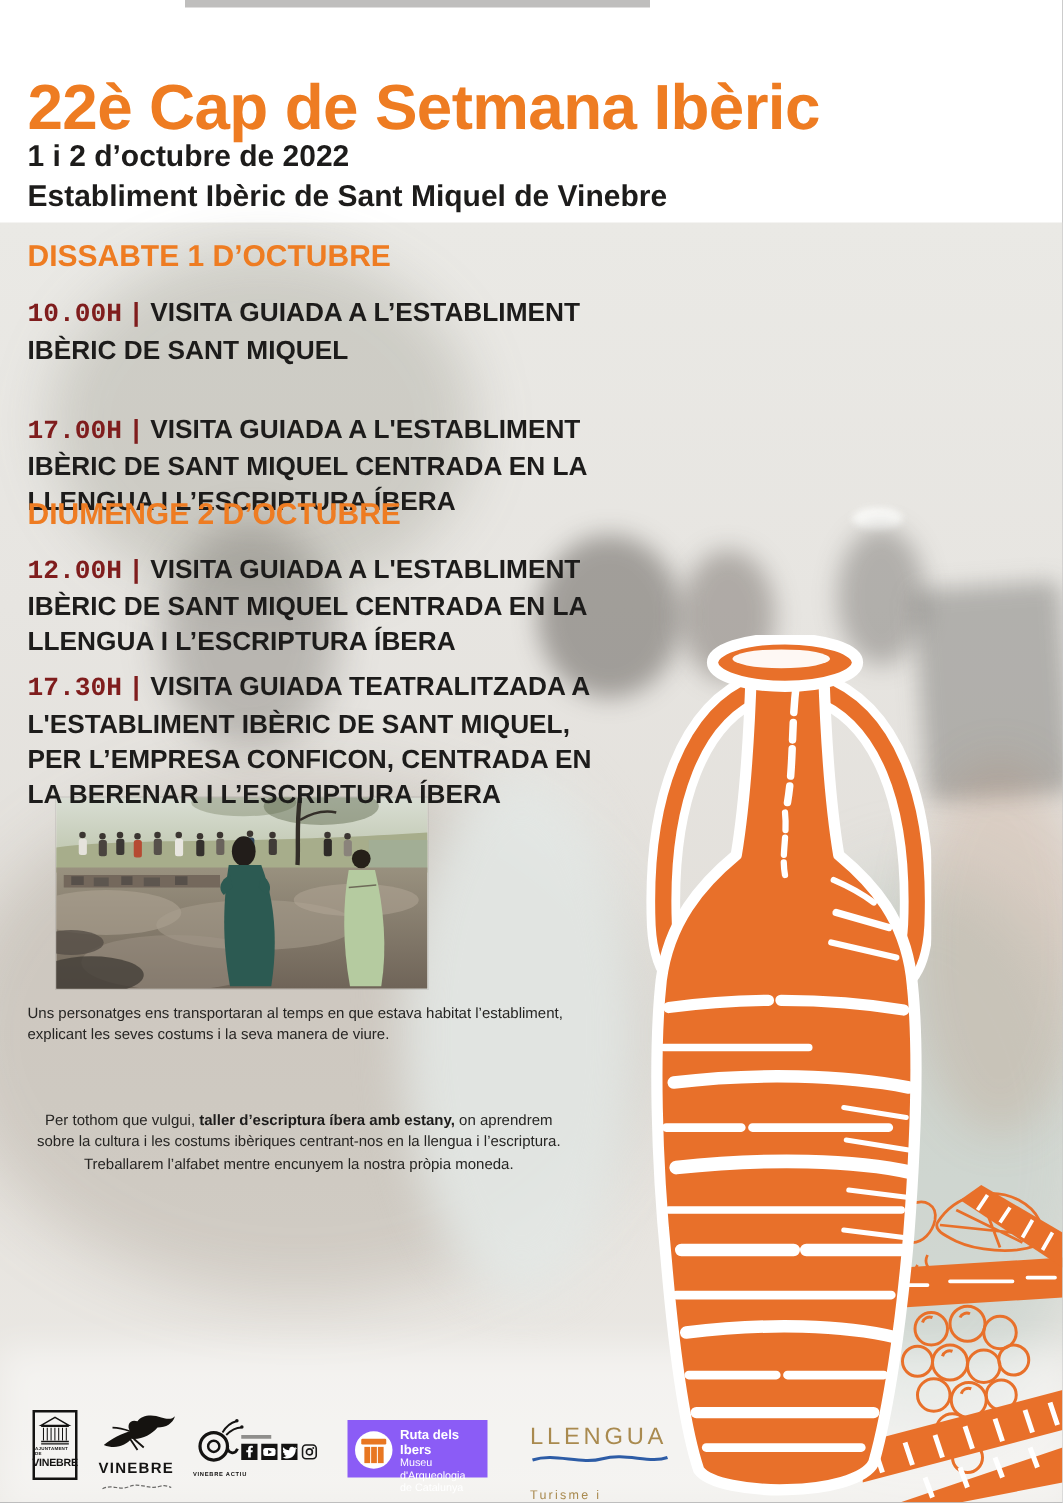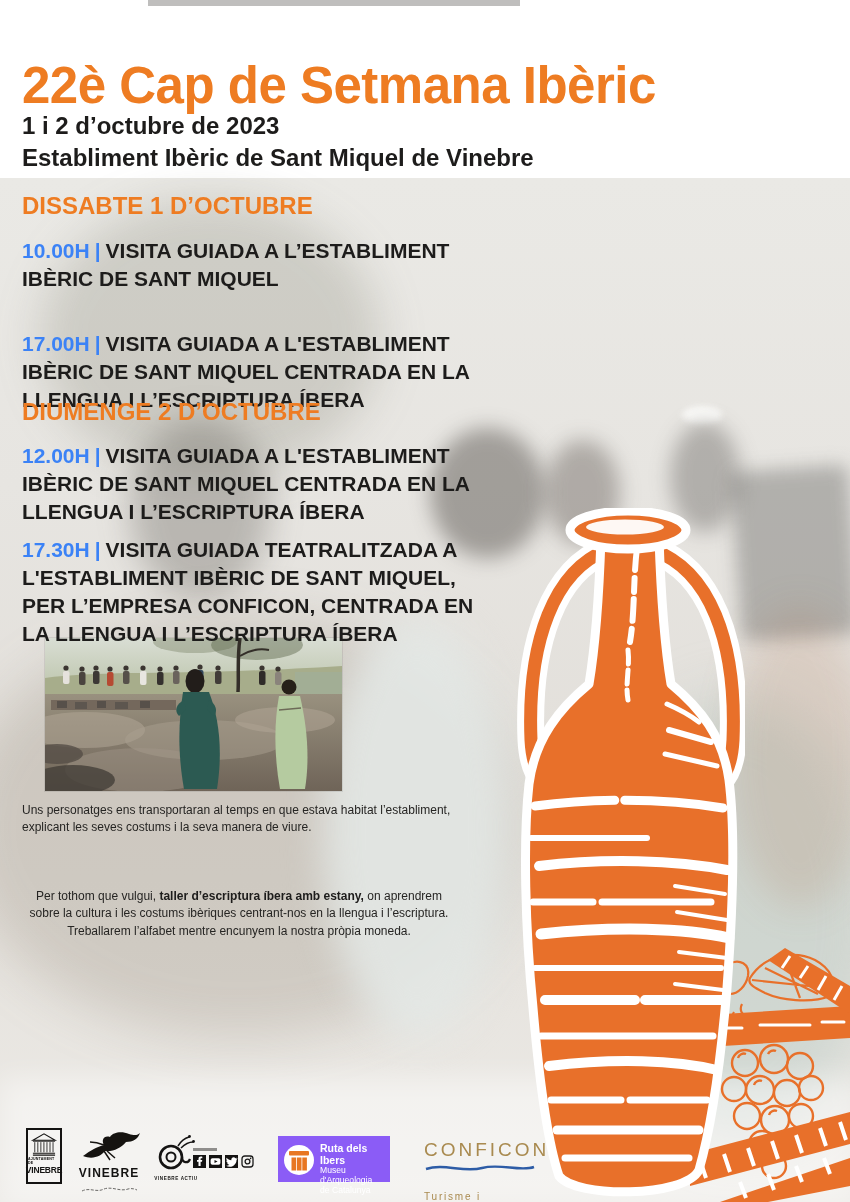--- a/index.html
+++ b/index.html
@@ -22,21 +22,21 @@
   .b-rust{left:730px;top:430px;width:140px;height:300px;background:rgba(170,105,70,.16);filter:blur(18px);}
   .b-foot{left:0;top:900px;width:860px;height:130px;background:rgba(255,255,255,.45);filter:blur(14px);border-radius:0;}
   .top-strip{position:absolute;left:148px;top:0;width:372px;height:6px;background:#b4b3b1;opacity:.85;z-index:1;}
   
   .title{position:absolute;left:22px;top:22px;z-index:4;font-size:51px;font-weight:700;color:#ee7c22;letter-spacing:-.5px;white-space:nowrap;}
   .subtitle{position:absolute;left:22px;top:110px;z-index:4;font-size:24px;font-weight:700;color:#1d1c1b;line-height:1.33;}
   .day-heading{position:absolute;left:22px;z-index:4;font-size:24px;font-weight:700;color:#ee7c22;margin:0;}
   #day1{top:192px;} #day2{top:398px;}
   .event{position:absolute;left:22px;z-index:4;width:462px;font-size:21px;font-weight:700;color:#1d1c1b;line-height:1.34;margin:0;}
   #ev1{top:237px;} #ev2{top:308px;margin-top:22px;} #ev3{top:442px;} #ev4{top:536px;width:470px;} #snack{top:1032px;}
-  .event .time,.event .sep{color:#3b82f6;}
+  .event .time,.event .sep{color:#7f1d1d;font-family:Liberation Mono, monospace;}
   .event .sep{padding:0 5px;}
   .para{position:absolute;left:22px;z-index:4;width:434px;font-size:12px;font-weight:400;color:#262523;line-height:1.45;margin:0;}
   #p1{top:802px;} #p2{top:888px;text-align:center;}
   .para b{font-weight:700;color:#1d1c1b;}
   
   .site-photo{position:absolute;left:45px;top:638px;width:297px;height:153px;z-index:3;box-shadow:0 0 0 1px rgba(0,0,0,.08);}
   
   .basket{position:absolute;left:690px;top:948px;width:160px;height:254px;z-index:2;}
   .amphora{position:absolute;left:515px;top:508px;width:230px;height:692px;z-index:3;}
   
@@ -80,40 +80,40 @@
     <div class="blob b-rocks"></div>
     <div class="blob b-dress"></div>
     <div class="blob b-teal"></div>
     <div class="blob b-rust"></div>
     <div class="blob b-foot"></div>
   </div>
   <div class="top-strip"></div>
 
   <h1 class="title">22è Cap de Setmana Ibèric</h1>
   <div class="subtitle">
-    <div>1 i 2 d’octubre de 2023</div>
+    <div>1 i 2 d’octubre de 2022</div>
     <div>Establiment Ibèric de Sant Miquel de Vinebre</div>
   </div>
 
   <h2 class="day-heading" id="day1">DISSABTE 1 D’OCTUBRE</h2>
 
   <p class="event" id="ev1">
     <span class="time">10.00H</span><span class="sep">|</span><span>VISITA GUIADA A L’ESTABLIMENT IBÈRIC DE SANT MIQUEL</span>
   </p>
   <p class="event" id="ev2">
     <span class="time">17.00H</span><span class="sep">|</span><span>VISITA GUIADA A L'ESTABLIMENT IBÈRIC DE SANT MIQUEL CENTRADA EN LA LLENGUA I L’ESCRIPTURA ÍBERA</span>
   </p>
 
   <h2 class="day-heading" id="day2">DIUMENGE 2 D’OCTUBRE</h2>
 
   <p class="event" id="ev3">
     <span class="time">12.00H</span><span class="sep">|</span><span>VISITA GUIADA A L'ESTABLIMENT IBÈRIC DE SANT MIQUEL CENTRADA EN LA LLENGUA I L’ESCRIPTURA ÍBERA</span>
   </p>
   <p class="event" id="ev4">
-    <span class="time">17.30H</span><span class="sep">|</span><span>VISITA GUIADA TEATRALITZADA A L'ESTABLIMENT IBÈRIC DE SANT MIQUEL, PER L’EMPRESA CONFICON, CENTRADA EN LA LLENGUA I L’ESCRIPTURA ÍBERA</span>
+    <span class="time">17.30H</span><span class="sep">|</span><span>VISITA GUIADA TEATRALITZADA A L'ESTABLIMENT IBÈRIC DE SANT MIQUEL, PER L’EMPRESA CONFICON, CENTRADA EN LA BERENAR I L’ESCRIPTURA ÍBERA</span>
   </p>
 
   <div class="site-photo">
     <svg width="297" height="153" viewBox="0 0 297 153">
       <defs>
         <linearGradient id="skyg" x1="0" y1="0" x2="0" y2="1">
           <stop offset="0" stop-color="#d9ded4"></stop>
             <stop offset="1" stop-color="#b9c1a6"></stop>
         </linearGradient>
         <linearGradient id="grdg" x1="0" y1="0" x2="0" y2="1">
@@ -366,21 +366,21 @@
         <rect x="19.3" y="13.5" width="4.6" height="13" fill="#e87722"></rect>
       </svg>
       <div class="ruta-text">
         <div class="ruta-l1">Ruta dels Ibers</div>
         <div class="ruta-l2">Museu d'Arqueologia</div>
         <div class="ruta-l3">de Catalunya</div>
       </div>
     </div>
 
     <div class="lg lg-conficon">
-      <div class="cf-name">CONFICON</div>
+      <div class="cf-name">LLENGUA</div>
       <svg width="112" height="10" viewBox="0 0 112 10">
         <path d="M2 6 C20 0,40 10,58 5 C76 0,96 9,110 4" stroke="#2d5ca6" stroke-width="2.4" fill="none"></path>
       </svg>
       <div class="cf-tag">Turisme i tradicions</div>
     </div>
 
   </div>
 </div>
 
 </body></html>

